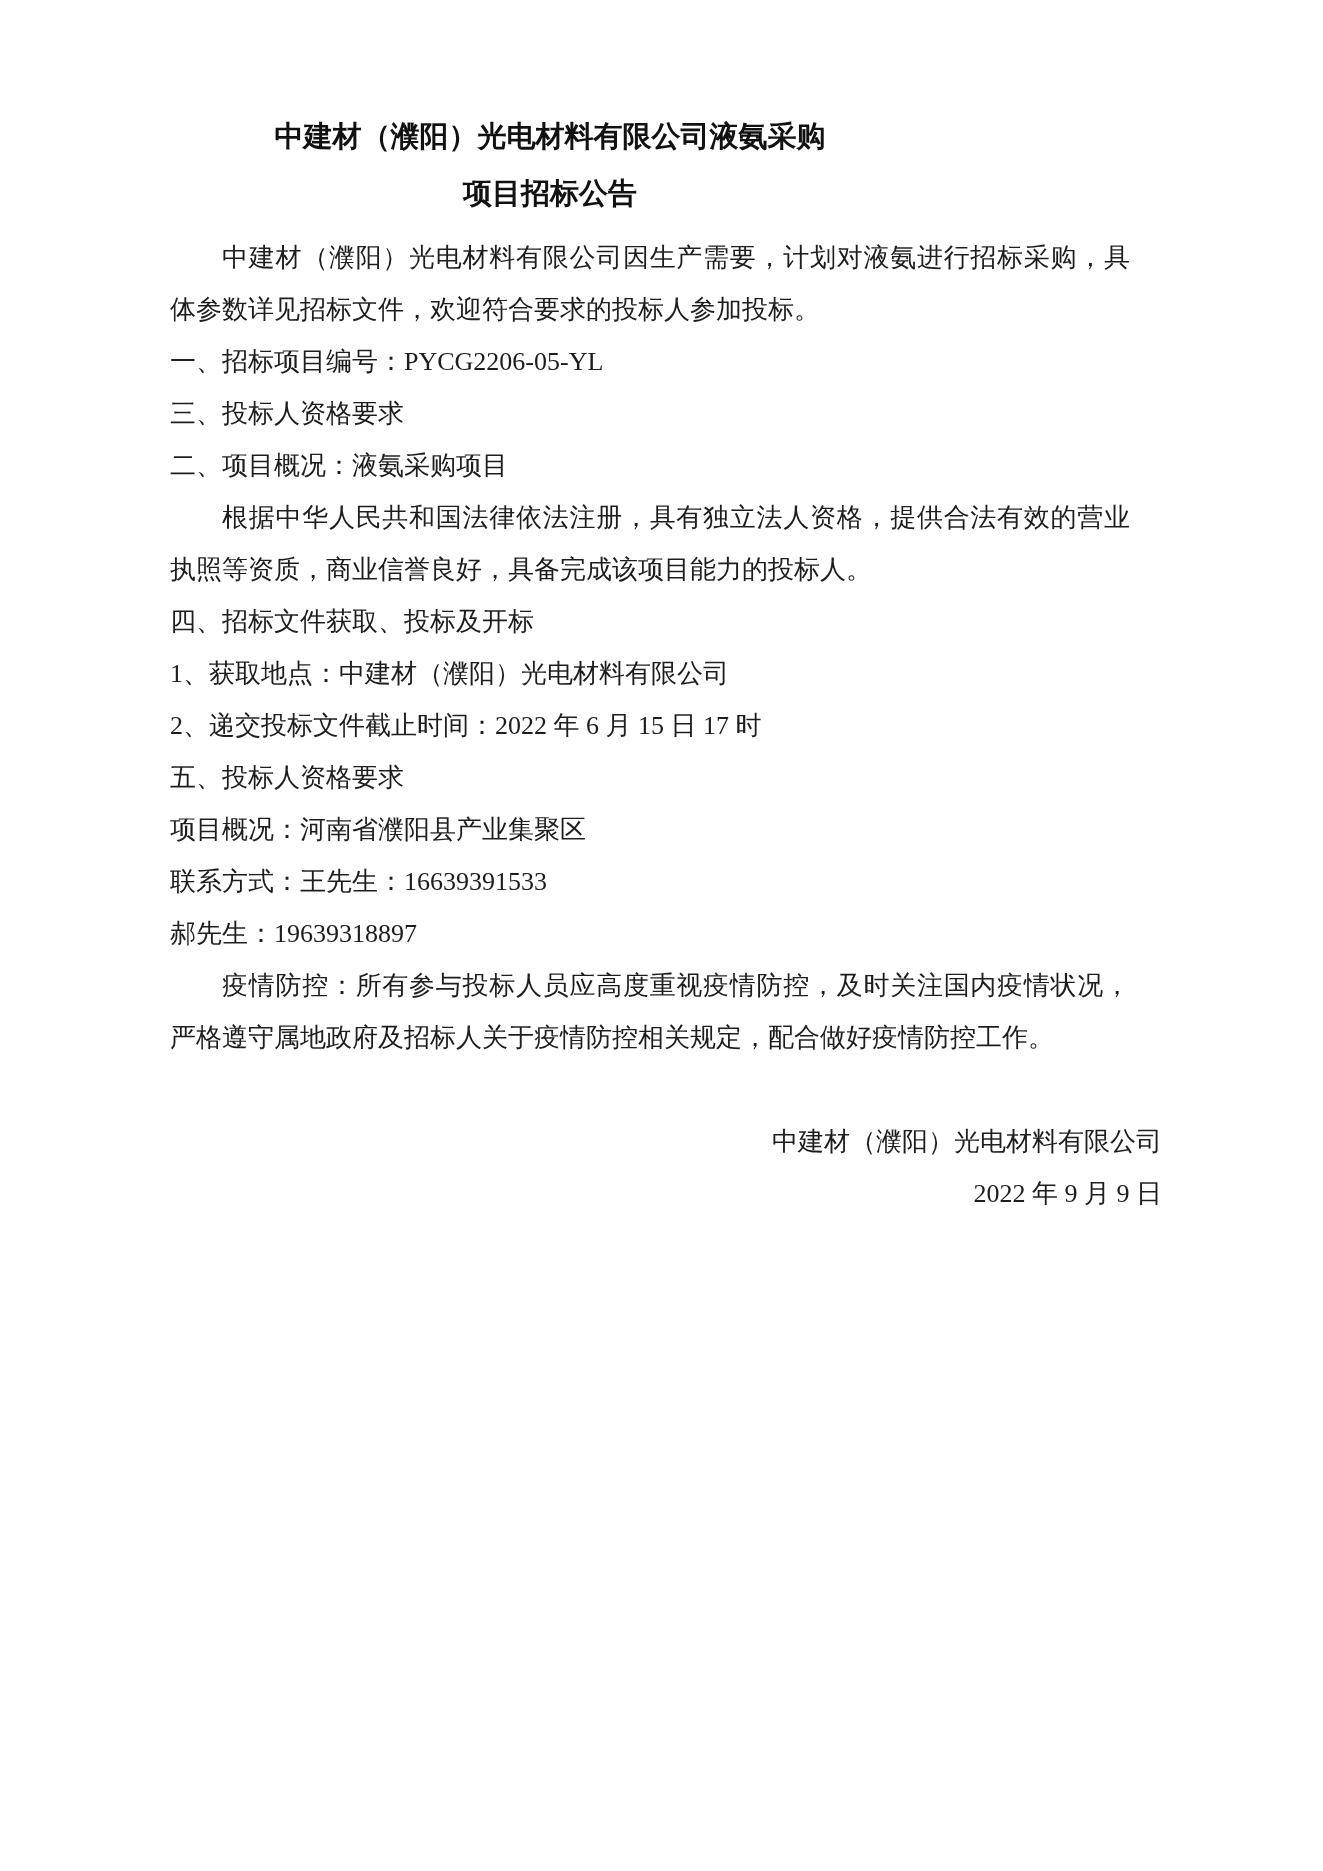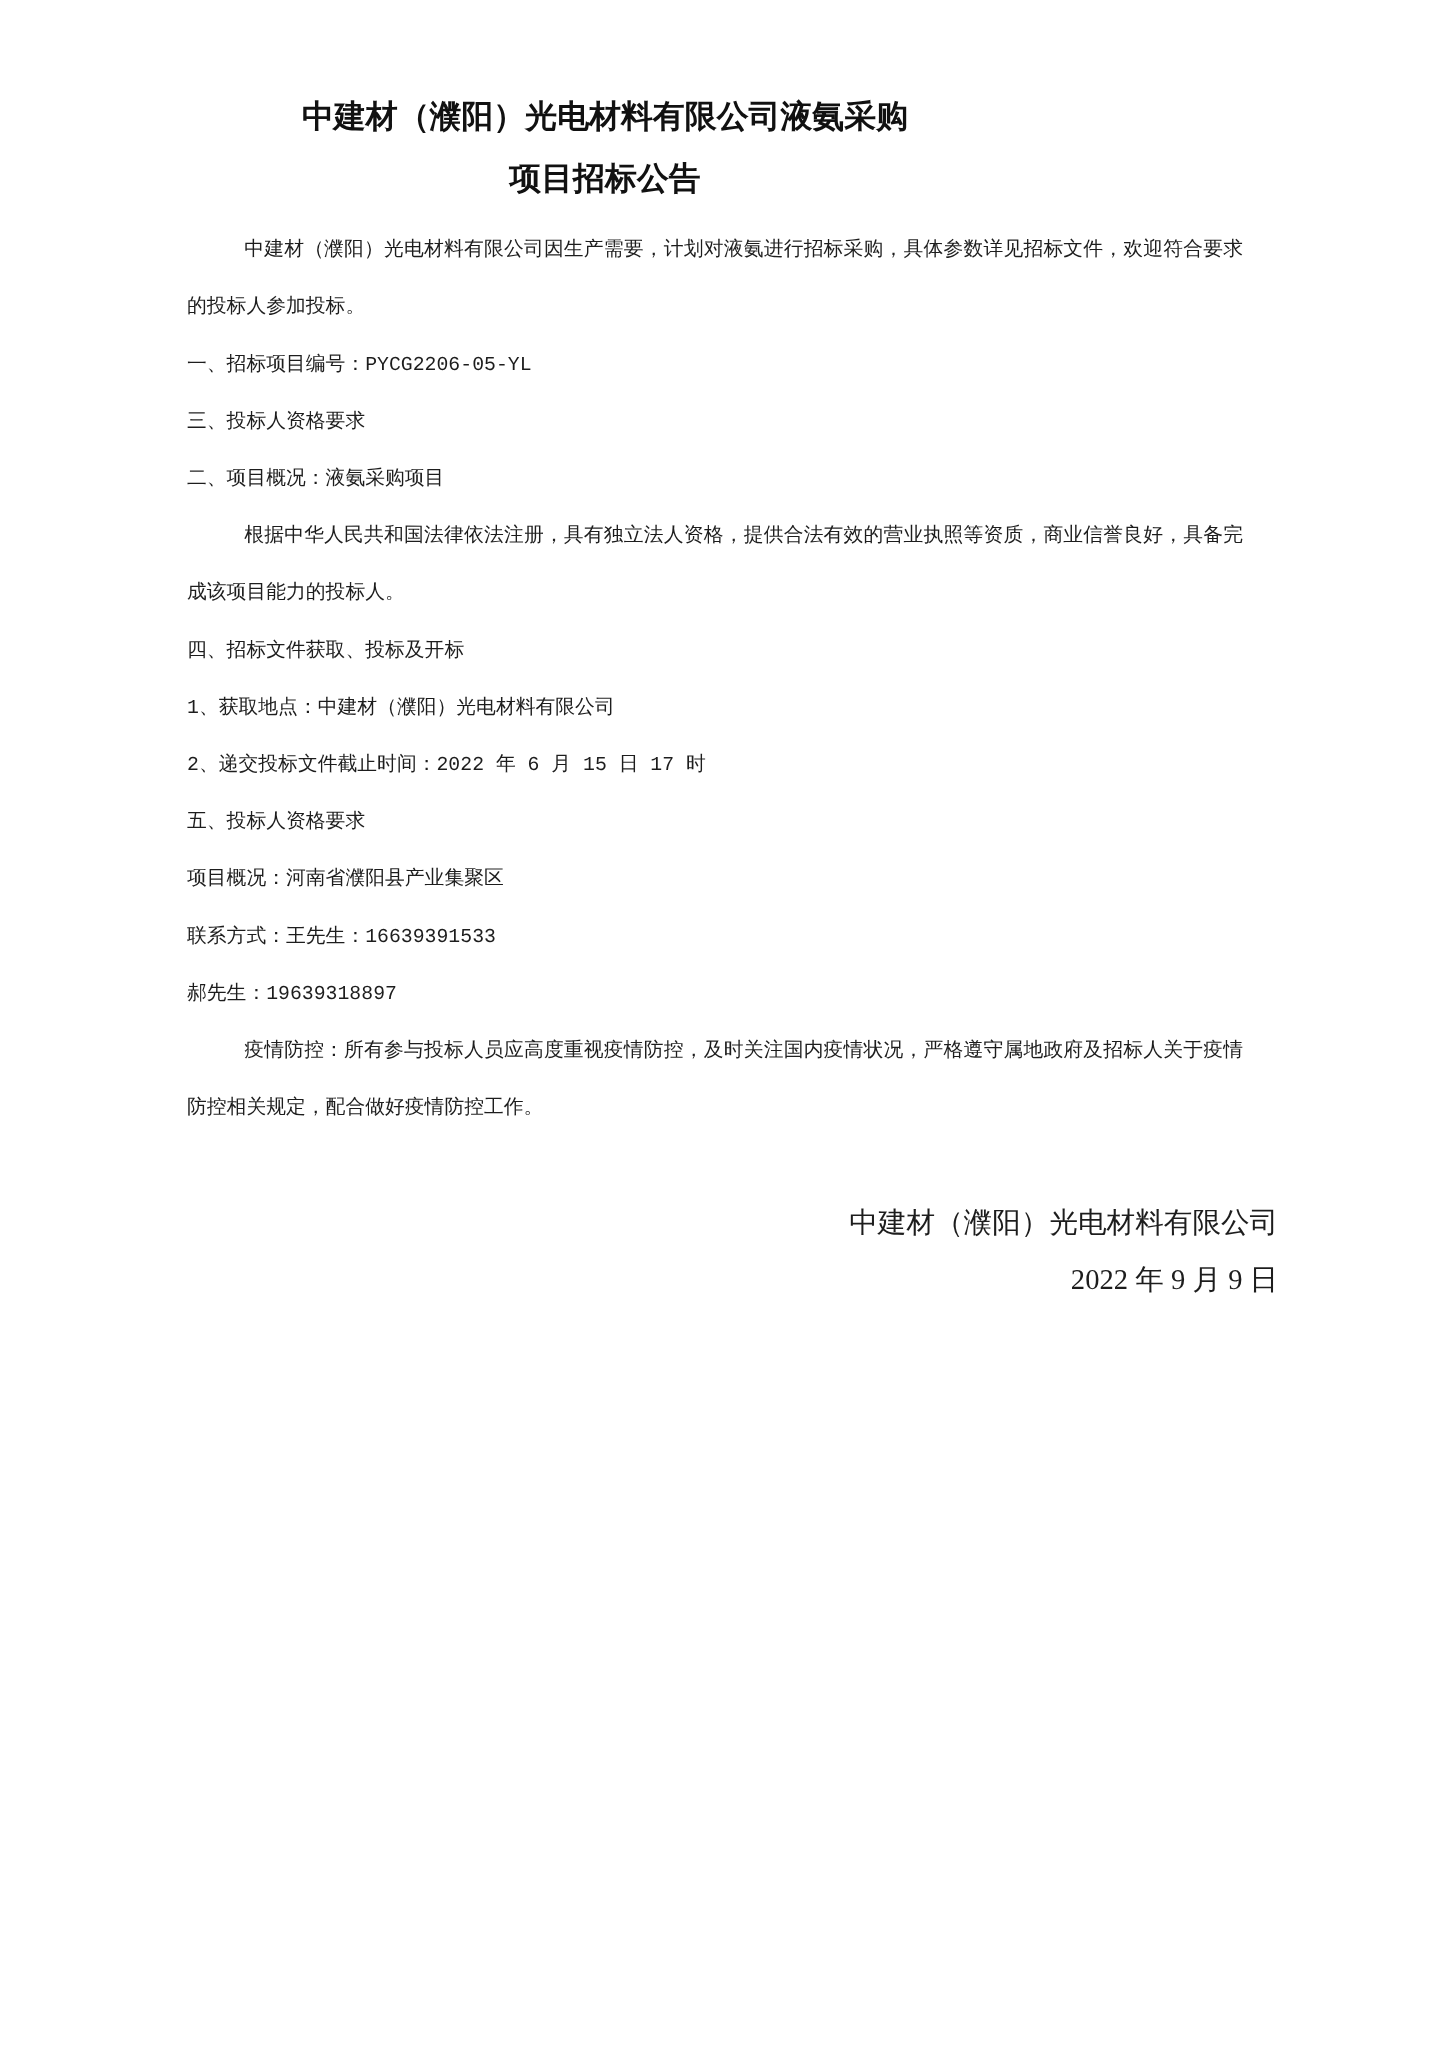--- a/index.html
+++ b/index.html
@@ -7,40 +7,40 @@
     padding: 0;
     background: #ffffff;
   }
   .page {
     position: relative;
     width: 1323px;
     height: 1871px;
     margin: 0 auto;
     background: #ffffff;
     box-sizing: border-box;
-    padding: 78px 193px 0 170px;
+    padding: 108px 193px 0 170px;
     color: #1d1d1d;
     overflow: hidden;
   }
   .title-block {
     width: 760px;
   }
   .doc-title {
     font-family: "Liberation Sans", "DejaVu Sans", sans-serif;
     font-weight: 700;
     font-size: 29px;
     line-height: 57px;
     text-align: center;
     color: #111111;
     white-space: nowrap;
   }
   .body-block {
     margin-top: 10px;
-    font-family: Liberation Mono, monospace;
-    font-size: 18px;
+    font-family: Liberation Serif, serif;
+    font-size: 26px;
     line-height: 52px;
     text-align: justify;
   }
   .body-block p {
     margin: 0;
     padding: 0;
   }
   .indent {
     text-indent: 52px;
   }

